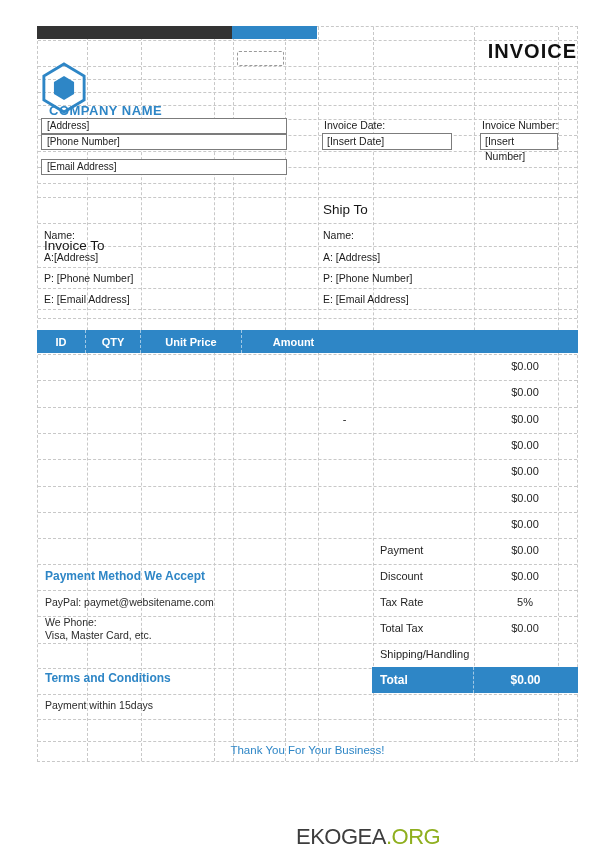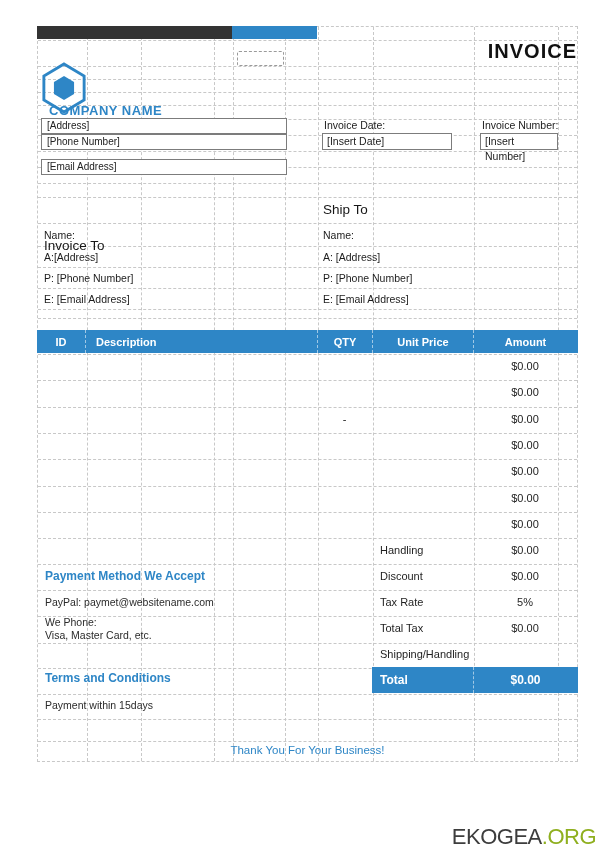--- a/index.html
+++ b/index.html
@@ -78,21 +78,21 @@
   .pm-title{left:45px;top:569px;}
   .pm-paypal{left:45px;top:596px;font-size:10.5px;}
   .pm-accept1{left:45px;top:616px;font-size:10.5px;}
   .pm-accept2{left:45px;top:629px;font-size:10.5px;}
   .tc-title{left:45px;top:671px;}
   .tc-body{left:45px;top:699px;font-size:10.5px;}
 
   .thanks{left:37px;top:744px;width:541px;text-align:center;
     font-size:11.5px;color:var(--accent);}
 
-  .brand{right:14px;top:824px;width:300px;text-align:right;
+  .brand{right:14px;top:824px;width:300px;
     font-size:22px;letter-spacing:-0.5px;}
   .brand .b-name{color:#3d3d3d;}
   .brand .b-tld{color:var(--brand_green);}
 </style>
 </head>
 <body>
 
 <div class="page">
 
   <div class="grid" id="grid">
@@ -169,21 +169,20 @@
   <div class="abs lbl row-l r4">E: [Email Address]</div>
 
   <div class="abs sec-title st-title">Ship To</div>
   <div class="abs lbl row-r r1">Name:</div>
   <div class="abs lbl row-r r2">A: [Address]</div>
   <div class="abs lbl row-r r3">P: [Phone Number]</div>
   <div class="abs lbl row-r r4">E: [Email Address]</div>
 
   <div class="abs thead">
     <div class="hc c-id">ID</div>
-    <div class="hc c-desc">Description</div>
     <div class="hc c-qty">QTY</div>
     <div class="hc c-up">Unit Price</div>
     <div class="hc c-amt">Amount</div>
   </div>
 
   <div class="abs tbody">
     <div class="trow">
       <div class="bc c-id"></div>
         <div class="bc c-desc"></div>
         <div class="bc c-qty"></div>
@@ -230,21 +229,21 @@
         <div class="bc c-desc"></div>
         <div class="bc c-qty"></div>
         <div class="bc c-up"></div>
         <div class="bc c-amt">$0.00</div>
     </div>
   </div>
 
   <div class="abs summary">
     <div class="srow">
       <div class="s-spacer"></div>
-        <div class="s-label">Handling</div>
+        <div class="s-label">Payment</div>
         <div class="s-value">$0.00</div>
     </div>
     <div class="srow">
       <div class="s-spacer"></div>
         <div class="s-label">Discount</div>
         <div class="s-value">$0.00</div>
     </div>
     <div class="srow">
       <div class="s-spacer"></div>
         <div class="s-label">Tax Rate</div>

